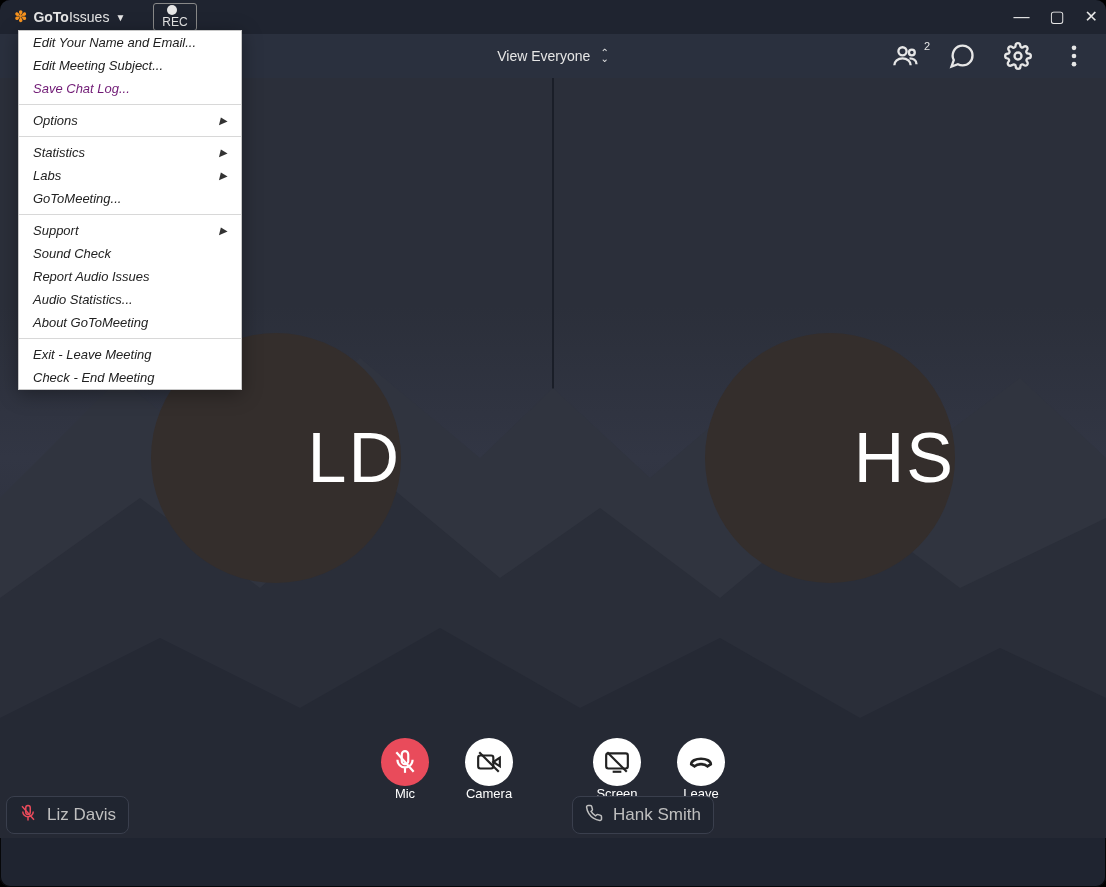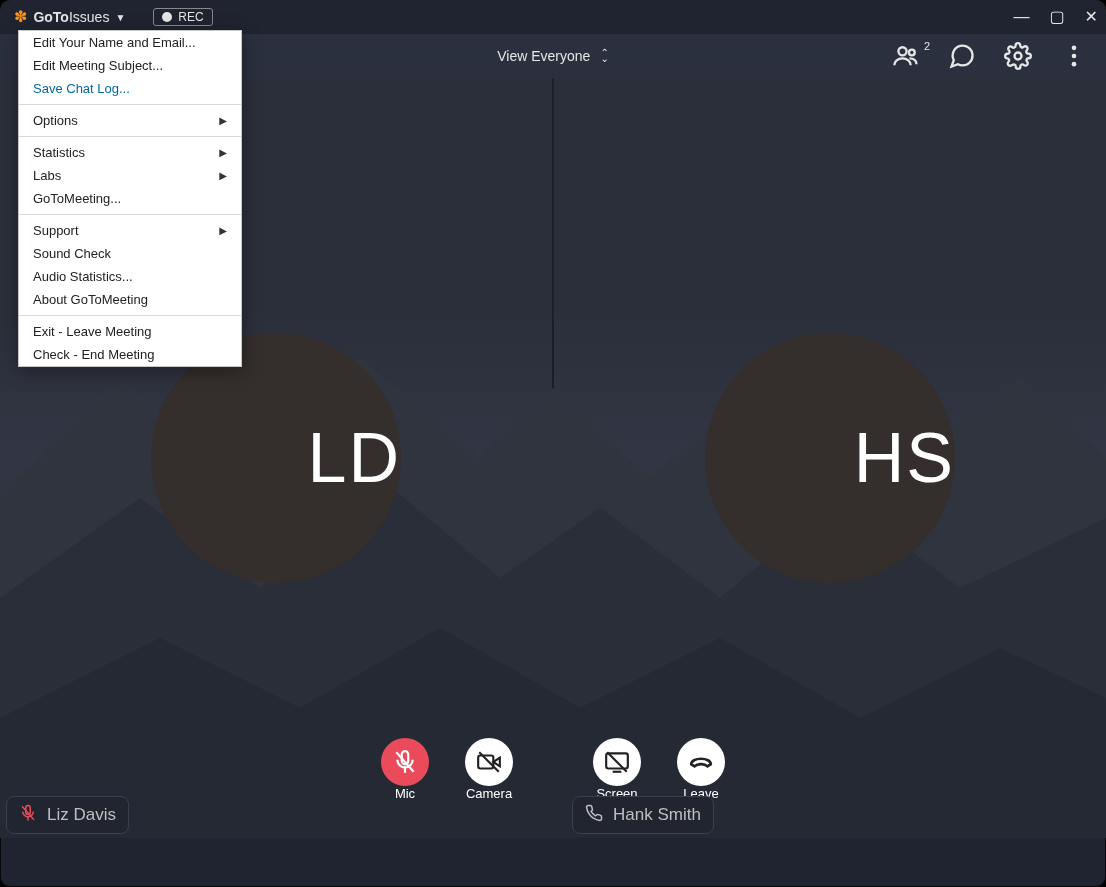--- a/index.html
+++ b/index.html
@@ -4,36 +4,36 @@
 <style>
   html,body{margin:0;padding:0;width:1106px;height:887px;font-family:'Segoe UI',Arial,sans-serif;background:#000;overflow:hidden;}
   .window{position:relative;width:1106px;height:887px;background:#1f2430;border-radius:10px;overflow:hidden;box-shadow:inset 0 0 0 1px rgba(0,0,0,0.8);}
   
   .titlebar{height:34px;background:#1f2430;display:flex;align-items:center;color:#e6e6e6;font-size:14px;position:relative;}
   .brand{display:flex;align-items:center;padding:0 8px 0 14px;cursor:pointer;}
   .brand-icon{color:#f7931e;font-size:16px;margin-right:6px;line-height:1;}
   .brand-text{font-weight:400;}
   .brand-text b{font-weight:700;}
   .brand-caret{margin-left:6px;font-size:10px;}
-  .rec{margin-left:20px;border:1px solid #888;border-radius:3px;padding:1px 8px;display:flex;align-items:center;font-size:12px;color:#e6e6e6;cursor:pointer;}
+  .rec{margin-left:20px;border:1px solid #888;border-radius:3px;padding:1px 8px;display:flex;align-items:center;font-size:12px;color:#e6e6e6;cursor:pointer;flex-direction:column;}
   .rec-dot{width:10px;height:10px;border-radius:50%;background:#e6e6e6;margin-right:6px;}
   .winbtns{position:absolute;right:8px;top:0;height:34px;display:flex;align-items:center;gap:20px;color:#e6e6e6;}
   .winbtns span{cursor:pointer;font-size:16px;line-height:1;}
   
   .toolbar{height:44px;background:#2a303e;display:flex;align-items:center;color:#e6e6e6;position:relative;}
   .view-everyone{position:absolute;left:50%;transform:translateX(-50%);display:flex;align-items:center;font-size:14px;cursor:pointer;}
   .chev-stack{display:inline-flex;flex-direction:column;margin-left:10px;line-height:6px;font-size:10px;}
   .tool-right{position:absolute;right:18px;display:flex;align-items:center;gap:28px;}
   .tool-btn{width:28px;height:28px;display:flex;align-items:center;justify-content:center;cursor:pointer;color:#e6e6e6;}
   .people-wrap{position:relative;}
   .people-count{position:absolute;top:-2px;right:-10px;font-size:11px;}
   
-  .dropdown{position:absolute;left:18px;top:30px;width:222px;background:#fff;color:#222;border:1px solid #c8c8c8;box-shadow:0 4px 18px rgba(0,0,0,0.35);z-index:50;font-size:13px;}
+  .dropdown{position:absolute;left:18px;top:30px;width:222px;background:#fff;color:#222;border:1px solid #c8c8c8;box-shadow:0 4px 18px rgba(0,0,0,0.35);z-index:50;font-size:13px;font-style:italic;}
   .dropdown .item{padding:4px 14px;display:flex;justify-content:space-between;align-items:center;cursor:pointer;}
-  .dropdown .item.disabled{color:#0369a1;cursor:default;}
+  .dropdown .item.disabled{color:#701a75;cursor:default;}
   .dropdown .sep{height:1px;background:#d8d8d8;margin:4px 0;}
   .dropdown .arrow{font-size:10px;color:#333;}
   
   .main{position:relative;height:760px;display:flex;background:linear-gradient(180deg,#2b2f3a 0%,#2b2f3a 30%,#323644 50%,#2b2f3a 70%,#2b2f3a 100%);}
   .mountains{position:absolute;inset:0;overflow:hidden;pointer-events:none;}
   .mountains svg{width:100%;height:100%;}
   .pane{flex:1;position:relative;display:flex;align-items:center;justify-content:center;}
   .divider{width:2px;background:#1a1e28;}
   .avatar{width:250px;height:250px;border-radius:50%;background:#342e2c;display:flex;align-items:center;justify-content:flex-end;color:#fff;font-size:70px;font-weight:400;letter-spacing:2px;}
   
@@ -141,20 +141,23 @@
       </div>
     <div class="sep"></div>
     <div class="item">
         <span>Support</span>
         <span class="arrow">▶</span>
       </div>
     <div class="item">
         <span>Sound Check</span>
       </div>
     <div class="item">
+        <span>Report Audio Issues</span>
+      </div>
+    <div class="item">
         <span>Audio Statistics...</span>
       </div>
     <div class="item">
         <span>About GoToMeeting</span>
       </div>
     <div class="sep"></div>
     <div class="item">
         <span>Exit - Leave Meeting</span>
       </div>
     <div class="item">

